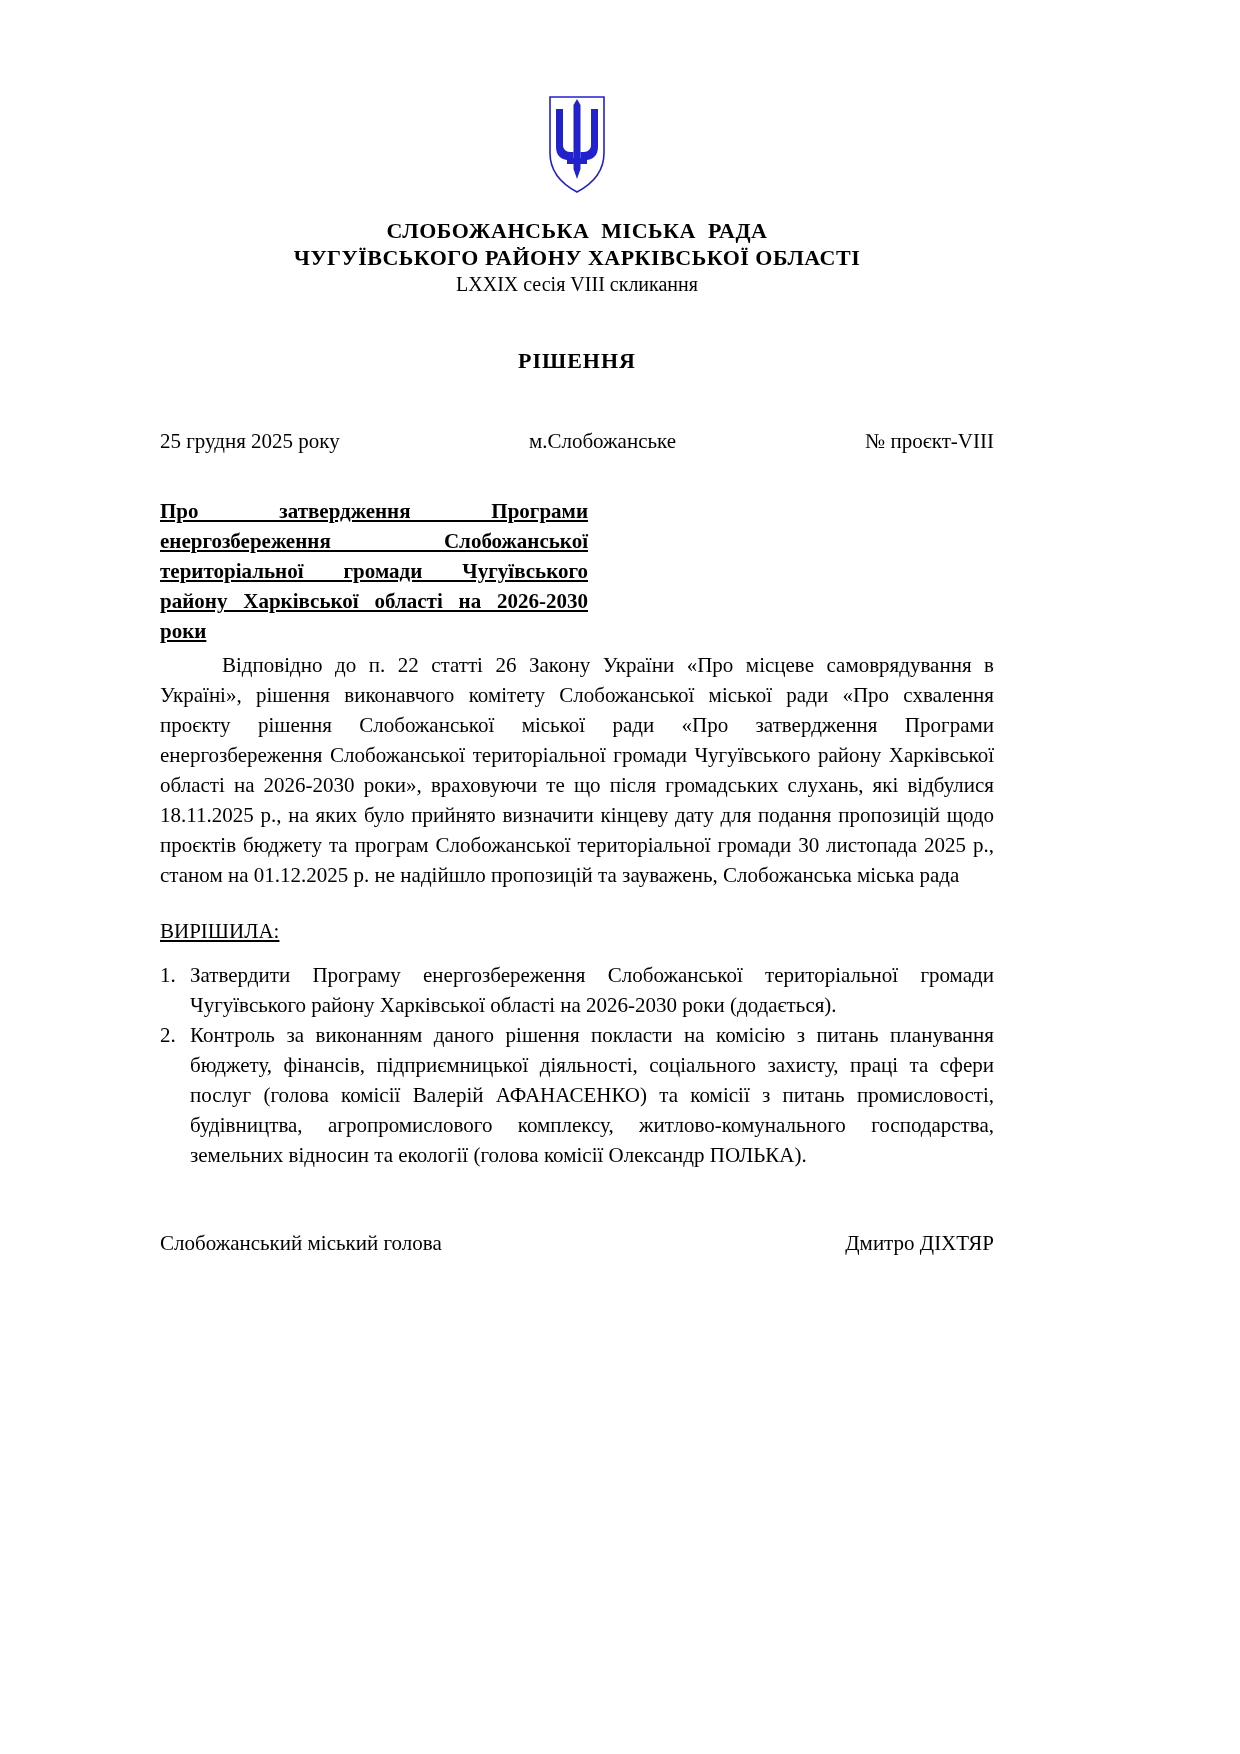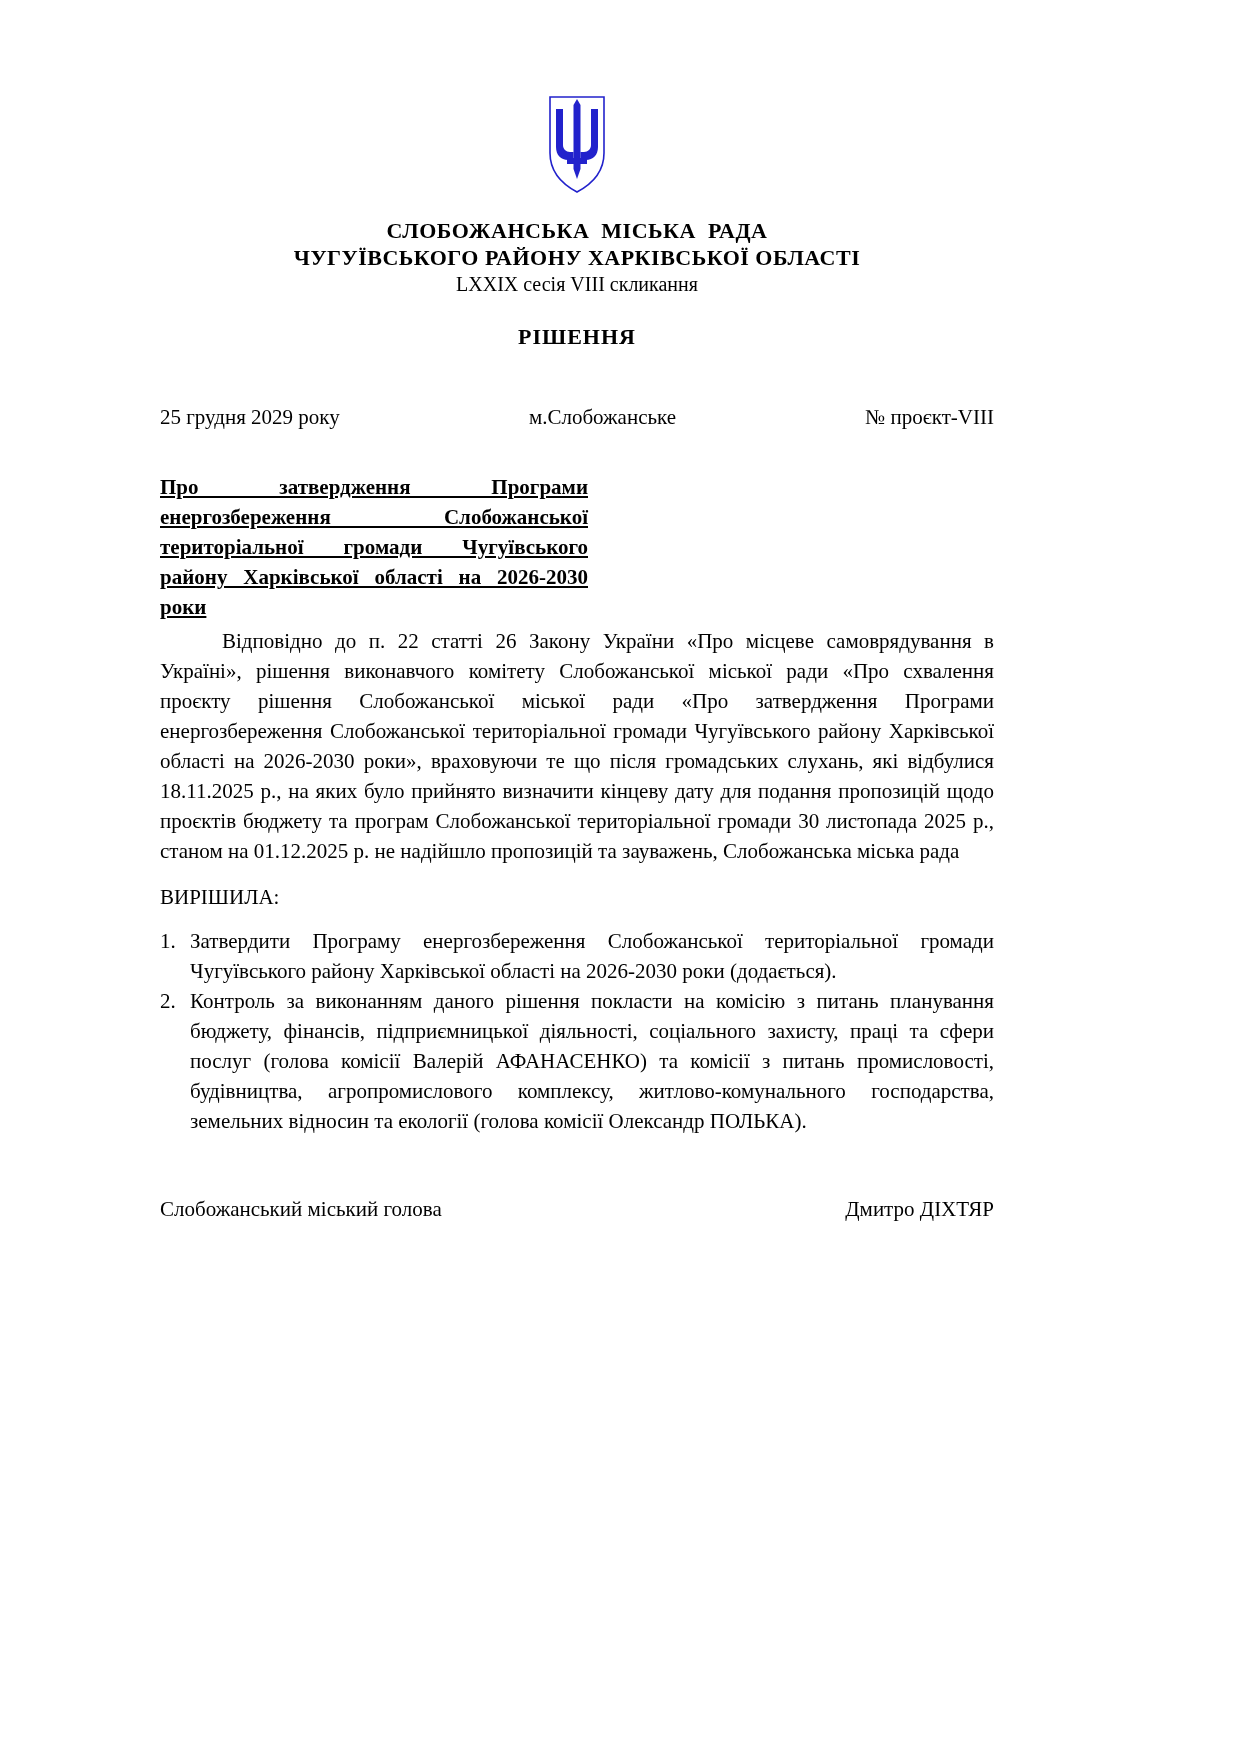--- a/index.html
+++ b/index.html
@@ -37,21 +37,21 @@
     text-align: center;
     font-weight: normal;
     font-size: 20px;
     line-height: 27px;
   }
   .doc-title {
     text-align: center;
     font-weight: bold;
     font-size: 22px;
     letter-spacing: 1px;
-    margin-top: 24px;
+    margin-top: 48px;
   }
   .meta-row {
     display: flex;
     justify-content: space-between;
     align-items: baseline;
     margin-top: 42px;
   }
   .meta-row .mid { text-align: center; margin-top: 8px; }
   .meta-row .right { text-align: right; }
   .subject {
@@ -60,21 +60,22 @@
     font-weight: bold;
     text-align: justify;
     text-decoration: underline;
   }
   .preamble {
     margin-top: 4px;
     text-align: justify;
     text-indent: 62px;
   }
   .resolved {
-    margin-top: 16px;
+    margin-top: 26px;
+    text-decoration: underline;
   }
   .items {
     margin-top: 14px;
   }
   .item {
     display: grid;
     grid-template-columns: 30px 1fr;
     column-gap: 0;
   }
   .item .num { }
@@ -102,21 +103,21 @@
     </svg>
   </div>
 
   <div class="hdr">СЛОБОЖАНСЬКА  МІСЬКА  РАДА</div>
   <div class="hdr">ЧУГУЇВСЬКОГО РАЙОНУ ХАРКІВСЬКОЇ ОБЛАСТІ</div>
   <div class="hdr-session">LXXIX сесія VIII скликання</div>
 
   <div class="doc-title">РІШЕННЯ</div>
 
   <div class="meta-row">
-    <span class="left">25 грудня 2029 року</span>
+    <span class="left">25 грудня 2025 року</span>
     <span class="mid">м.Слобожанське</span>
     <span class="right">№ проєкт-VIII</span>
   </div>
 
   <div class="subject">Про затвердження Програми енергозбереження Слобожанської територіальної громади Чугуївського району Харківської області на 2026-2030 роки</div>
 
   <div class="preamble">Відповідно до п. 22 статті 26 Закону України «Про місцеве самоврядування в Україні», рішення виконавчого комітету Слобожанської міської ради «Про схвалення проєкту рішення Слобожанської міської ради «Про затвердження Програми енергозбереження Слобожанської територіальної громади Чугуївського району Харківської області на 2026-2030 роки», враховуючи те що після громадських слухань, які відбулися 18.11.2025 р., на яких було прийнято визначити кінцеву дату для подання пропозицій щодо проєктів бюджету та програм Слобожанської територіальної громади 30 листопада 2025 р., станом на 01.12.2025 р. не надійшло пропозицій та зауважень,  Слобожанська міська рада</div>
 
   <div class="resolved">ВИРІШИЛА:</div>
 

